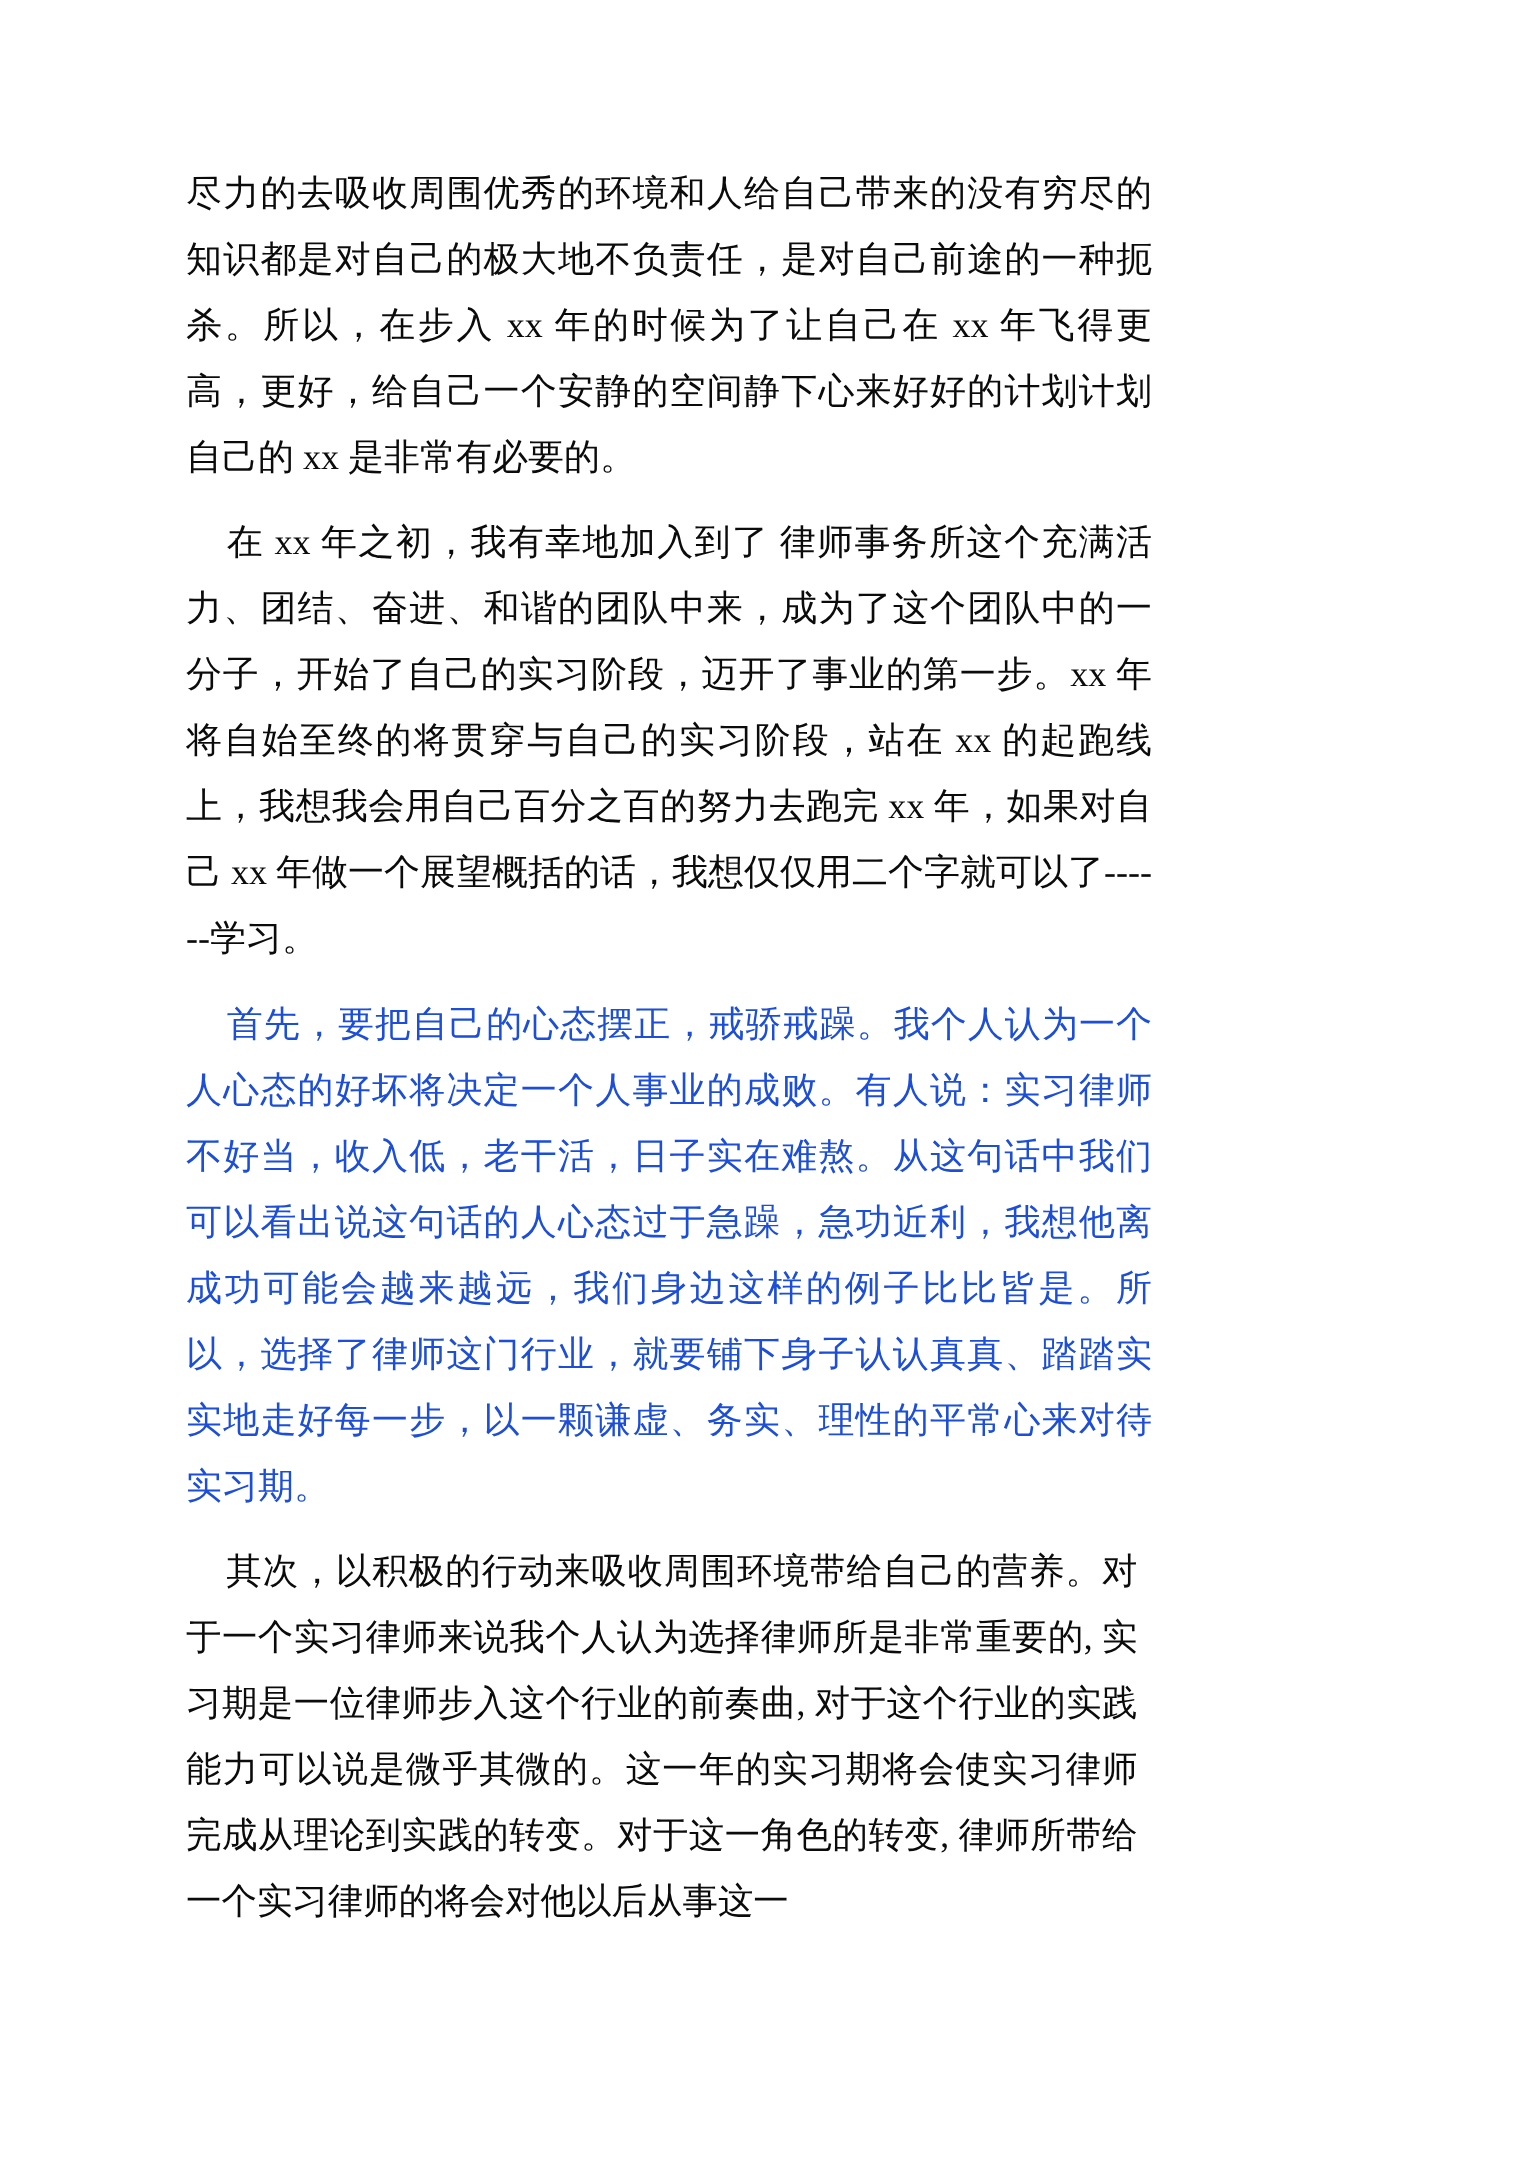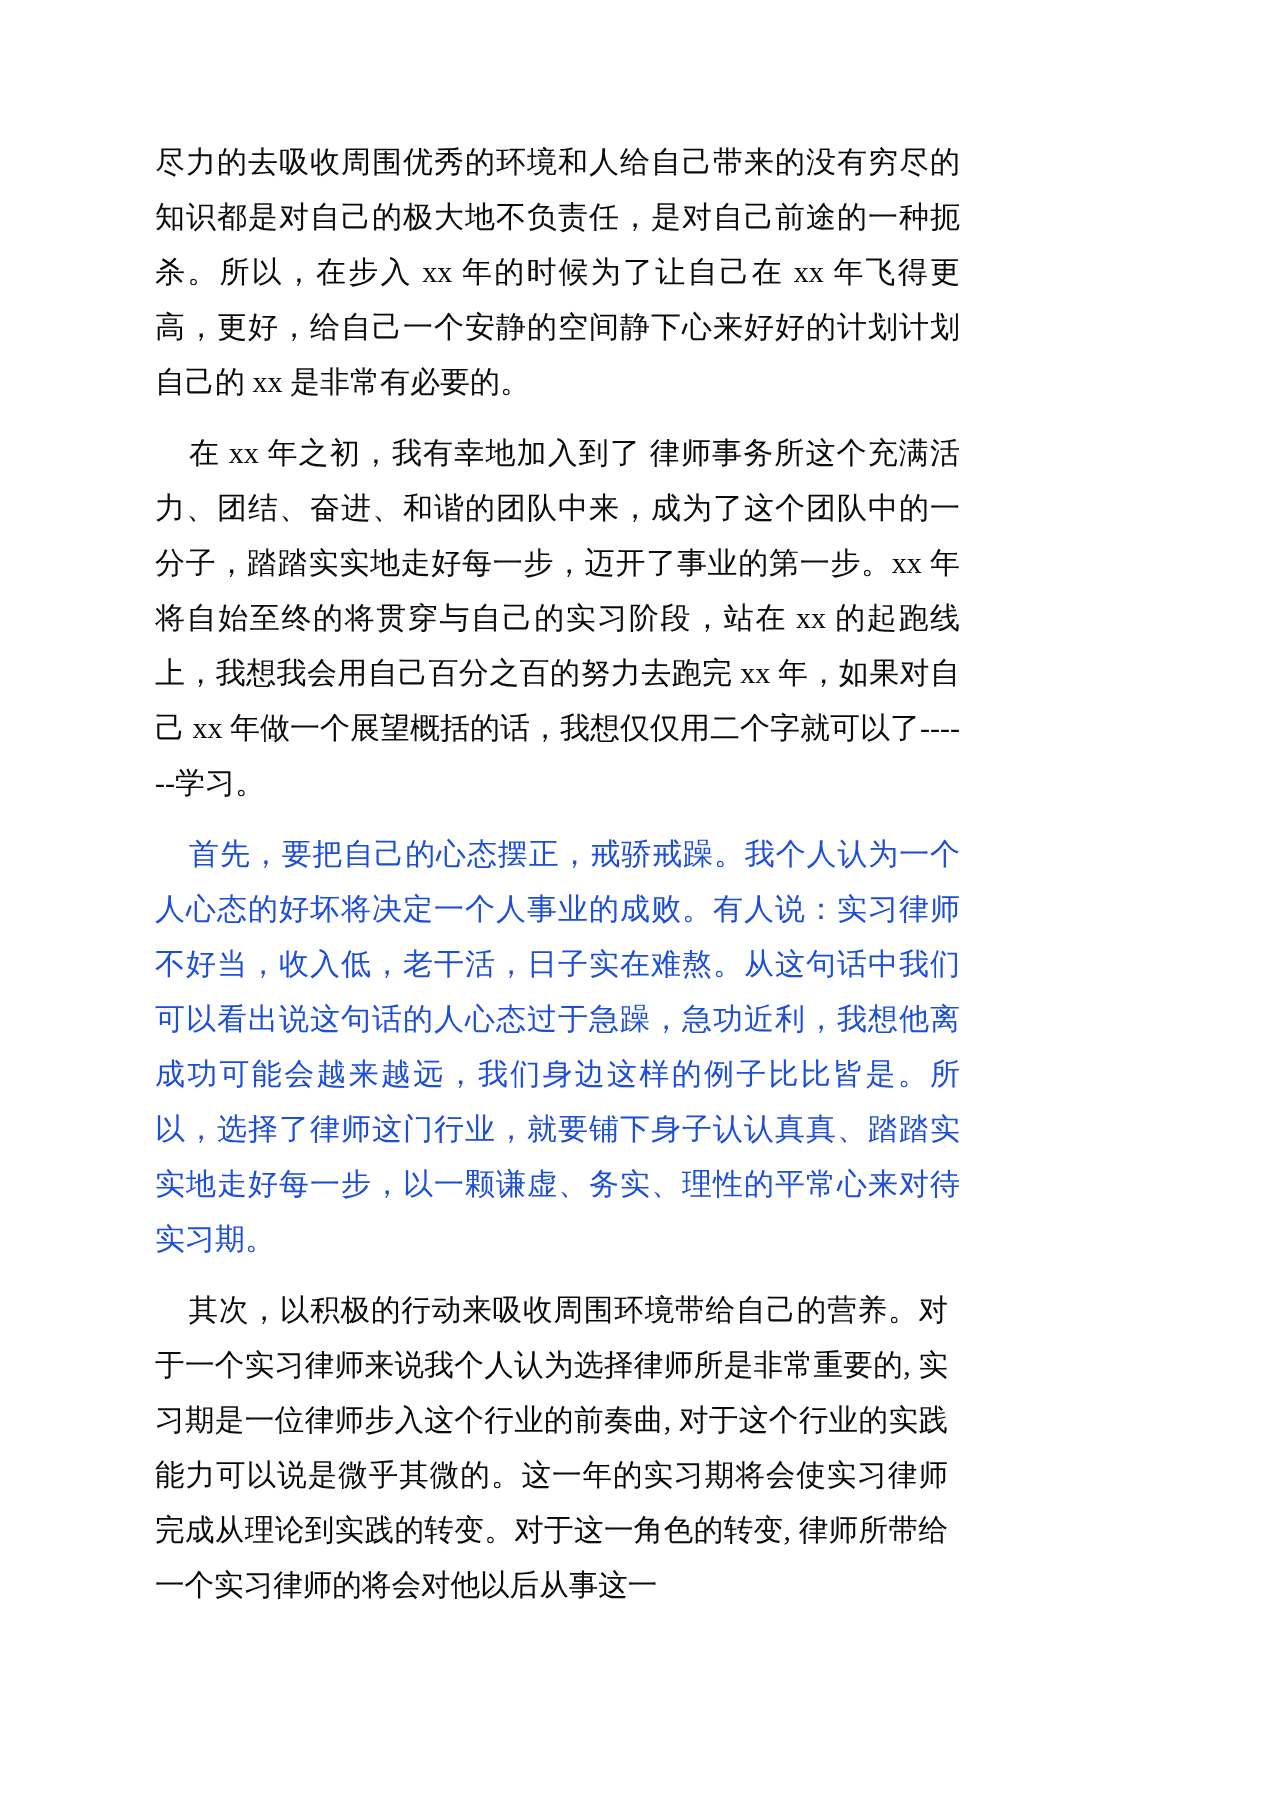--- a/index.html
+++ b/index.html
@@ -47,20 +47,20 @@
   }
 </style>
 </head>
 <body>
 
 <div class="page" style="background: rgb(255, 255, 255);">
   <div class="doc-body">
 
     <p class="para" style="color: rgb(11, 11, 11);">尽力的去吸收周围优秀的环境和人给自己带来的没有穷尽的知识都是对自己的极大地不负责任，是对自己前途的一种扼杀。所以，在步入 xx 年的时候为了让自己在 xx 年飞得更高，更好，给自己一个安静的空间静下心来好好的计划计划自己的 xx 是非常有必要的。</p>
 
-    <p class="para indent" style="color: rgb(11, 11, 11);">在 xx 年之初，我有幸地加入到了 律师事务所这个充满活力、团结、奋进、和谐的团队中来，成为了这个团队中的一分子，踏踏实实地走好每一步，迈开了事业的第一步。xx 年将自始至终的将贯穿与自己的实习阶段，站在 xx 的起跑线上，我想我会用自己百分之百的努力去跑完 xx 年，如果对自己 xx 年做一个展望概括的话，我想仅仅用二个字就可以了------学习。</p>
+    <p class="para indent" style="color: rgb(11, 11, 11);">在 xx 年之初，我有幸地加入到了 律师事务所这个充满活力、团结、奋进、和谐的团队中来，成为了这个团队中的一分子，开始了自己的实习阶段，迈开了事业的第一步。xx 年将自始至终的将贯穿与自己的实习阶段，站在 xx 的起跑线上，我想我会用自己百分之百的努力去跑完 xx 年，如果对自己 xx 年做一个展望概括的话，我想仅仅用二个字就可以了------学习。</p>
 
     <p class="para indent" style="color: #1d4ed8;">首先，要把自己的心态摆正，戒骄戒躁。我个人认为一个人心态的好坏将决定一个人事业的成败。有人说：实习律师不好当，收入低，老干活，日子实在难熬。从这句话中我们可以看出说这句话的人心态过于急躁，急功近利，我想他离成功可能会越来越远，我们身边这样的例子比比皆是。所以，选择了律师这门行业，就要铺下身子认认真真、踏踏实实地走好每一步，以一颗谦虚、务实、理性的平常心来对待实习期。</p>
 
     <p class="para indent condensed" style="color: rgb(11, 11, 11);">其次，以积极的行动来吸收周围环境带给自己的营养。对于一个实习律师来说我个人认为选择律师所是非常重要的, 实习期是一位律师步入这个行业的前奏曲, 对于这个行业的实践能力可以说是微乎其微的。这一年的实习期将会使实习律师完成从理论到实践的转变。对于这一角色的转变, 律师所带给一个实习律师的将会对他以后从事这一</p>
 
   </div>
 </div>
 
 </body></html>

